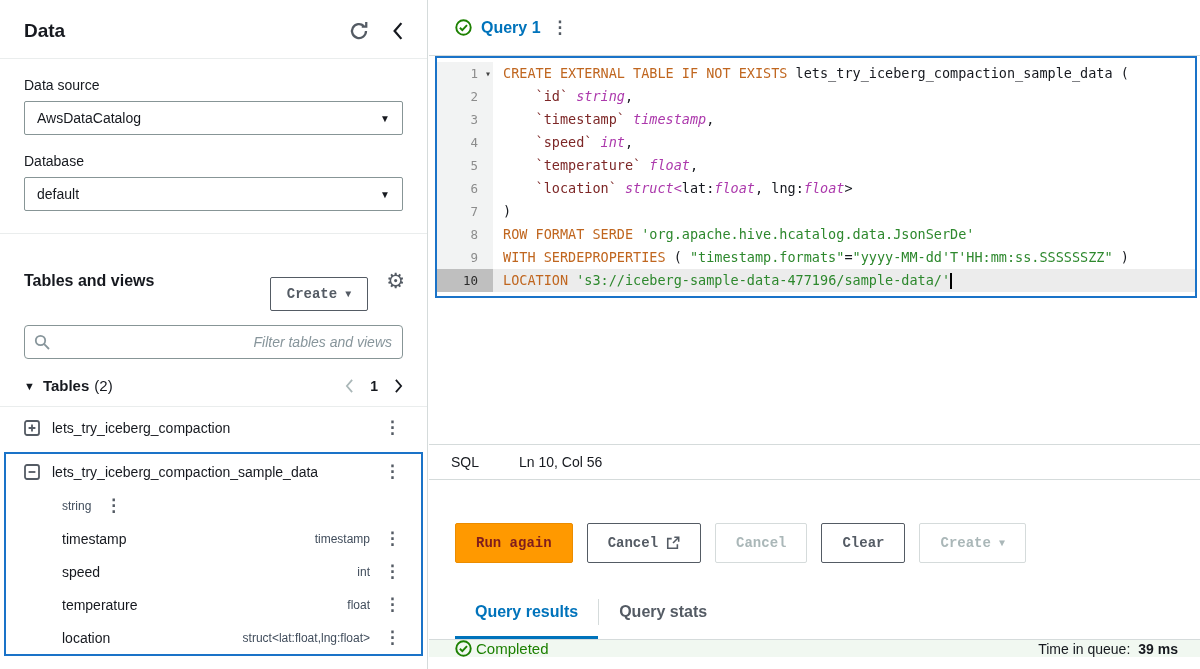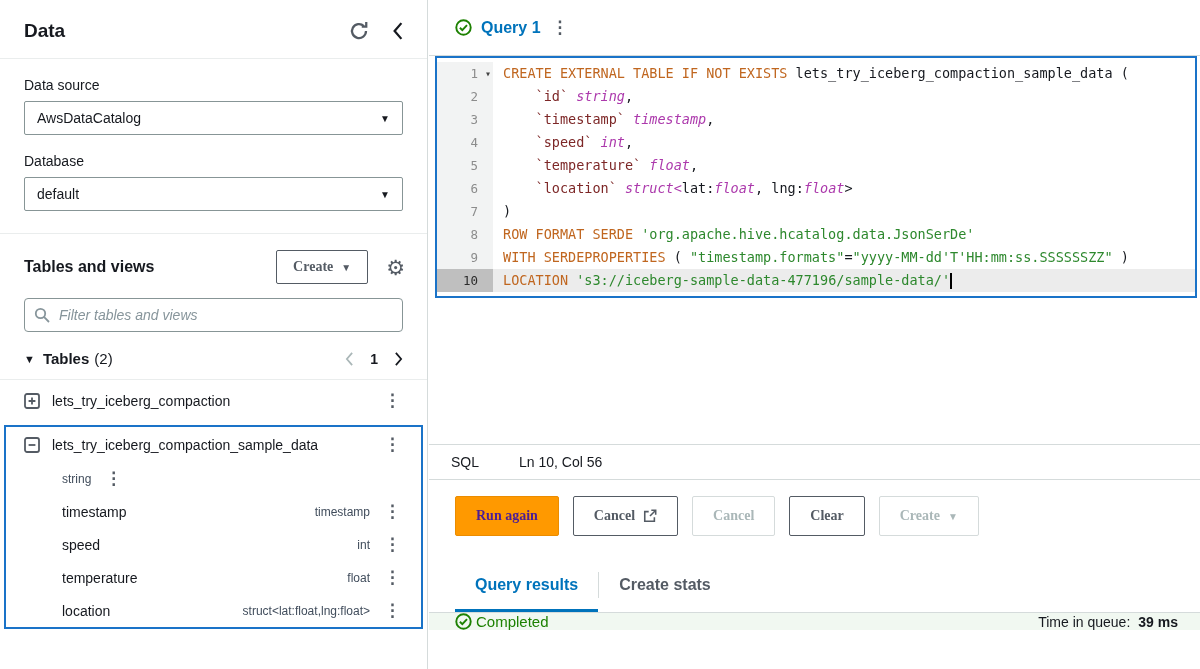--- a/index.html
+++ b/index.html
@@ -16,26 +16,26 @@
   .sb-section { padding:4px 24px 0 24px; }
   .field-label { font-size:14px; margin:14px 0 8px; }
   .selectbox { height:34px; border:1px solid #879596; border-radius:2px; display:flex;
     align-items:center; padding:0 12px; font-size:14px; cursor:pointer; background:#fff; }
   .selectbox .val { flex:1; }
   .caret { font-size:10px; color:#16191f; }
   .tv-row { display:flex; align-items:center; padding:16px 22px 14px 24px; }
   .tv-title { font-size:16px; font-weight:700; flex:1; }
   .btn { border:1px solid #545b64; border-radius:2px; background:#fff; color:#545b64;
     font-weight:700; font-size:14px; padding:8px 16px; cursor:pointer;
-    display:inline-flex; align-items:center; gap:8px; font-family:Liberation Serif, serif; }
+    display:inline-flex; align-items:center; gap:8px; font-family:Liberation Mono, monospace;margin-top:27px; }
   .gear { font-size:21px; color:#545b64; margin-left:18px; cursor:pointer; line-height:1; }
   .search-wrap { margin:0 24px; position:relative; }
   .search-wrap svg { position:absolute; left:10px; top:9px; }
   .search-input { width:100%; height:34px; border:1px solid #879596; border-radius:4px;
-    padding:0 10px 0 34px; font-size:14px; font-family:inherit; color:#16191f; }
+    padding:0 10px 0 34px; font-size:14px; font-family:inherit; color:#16191f;text-align:right; }
   .search-input::placeholder { font-style:italic; color:#87959b; }
   .tables-count { display:flex; align-items:center; padding:18px 24px 12px;
     border-bottom:1px solid #eaeded; }
   .tables-count .lbl { font-size:15px; font-weight:700; margin-left:8px; }
   .tables-count .cnt { font-size:15px; margin-left:5px; }
   .pager { margin-left:auto; display:flex; align-items:center; gap:16px; }
   .pager .pg-num { font-weight:700; font-size:14px; }
   .trow { display:flex; align-items:center; padding:12px 24px; gap:12px; }
   .trow .tname { font-size:14px; flex:1; }
   .kebab { color:#545b64; font-size:17px; font-weight:700; cursor:pointer; line-height:1; padding:0 2px; }
@@ -64,21 +64,21 @@
   .tk-kw { color:#c0661f; }
   .tk-id { color:#7d2727; }
   .tk-ty { color:#ac39ac; font-style:italic; }
   .tk-str { color:#2d882d; }
   .tk-pl { color:#16191f; }
   .cursor { display:inline-block; width:2px; height:16px; background:#000; vertical-align:middle; }
   .statusline { flex:none; height:36px; border-top:1px solid #d5dbdb; border-bottom:1px solid #d5dbdb;
     display:flex; align-items:center; padding-left:22px; gap:40px; font-size:14px; }
   .btn-row { flex:none; display:flex; gap:14px; padding:16px 0 0 26px; }
   .btn-lg { height:40px; padding:0 20px; font-size:14px; }
-  .btn-primary { background:#ff9900; border:1px solid #eb8c00; color:#4c1d95;justify-content:flex-end; }
+  .btn-primary { background:#ff9900; border:1px solid #eb8c00; color:#7f1d1d;justify-content:flex-end; }
   .btn-disabled { border:1px solid #d5dbdb; color:#aab7b8; cursor:default; }
   .rtabs { flex:none; display:flex; align-items:flex-end; padding-left:26px;
     border-bottom:1px solid #d5dbdb; margin-top:14px; }
   .rtab { font-size:16px; font-weight:700; padding:26px 20px 18px; cursor:pointer; color:#545b64; }
   .rtab.active { color:#0073bb; border-bottom:3px solid #0073bb; padding-bottom:15px; }
   .tab-sep { width:1px; height:26px; background:#d5dbdb; margin-bottom:14px; }
   .results-strip { flex:1; background:#f1f8f1; display:flex; align-items:center;
     padding:0 22px 0 26px; }
   .completed { display:flex; align-items:center; gap:4px; color:#1d8102; font-size:15px; }
   .queue { margin-left:auto; font-size:14px; color:#16191f; }
@@ -280,21 +280,21 @@
     </button>
     <button class="btn btn-lg btn-disabled">
       <span>Create</span>
       <span class="caret" style="color:#aab7b8;">▼</span>
     </button>
   </div>
 
   <div class="rtabs">
     <div class="rtab active">Query results</div>
     <div class="tab-sep"></div>
-    <div class="rtab">Create stats</div>
+    <div class="rtab">Query stats</div>
   </div>
 
   <div class="results-strip">
     <span class="completed">
       <svg width="17" height="17" viewBox="0 0 16 16">
           <circle cx="8" cy="8" r="6.8" fill="none" stroke="#1d8102" stroke-width="1.8"></circle>
           <path d="M4.6 8.2l2.3 2.3 4.4-4.8" fill="none" stroke="#1d8102" stroke-width="1.8"></path>
         </svg>
       <span>Completed</span>
     </span>

